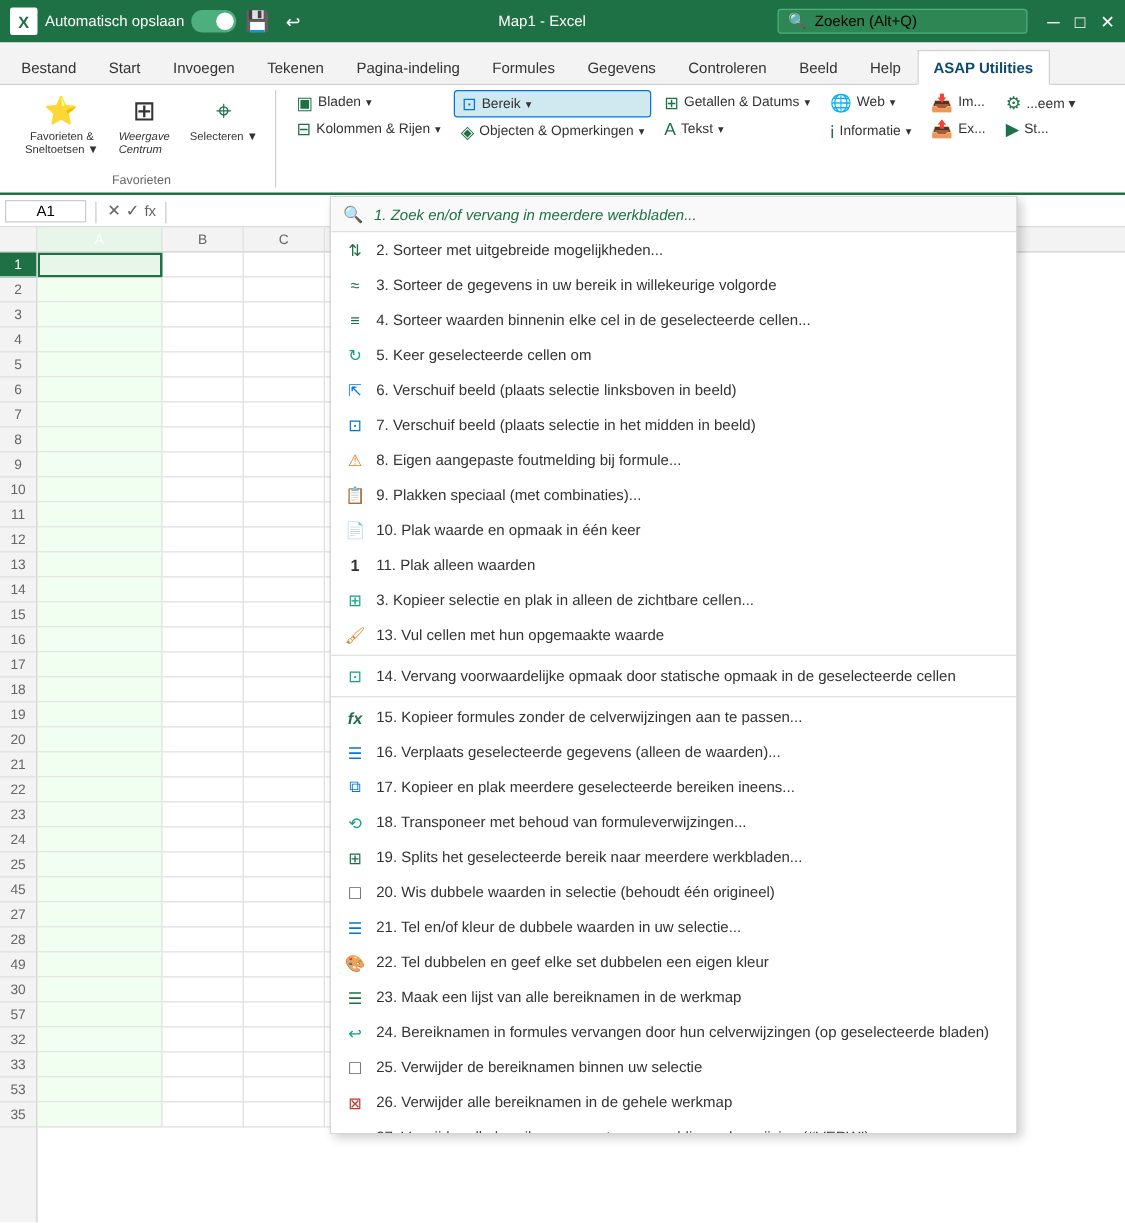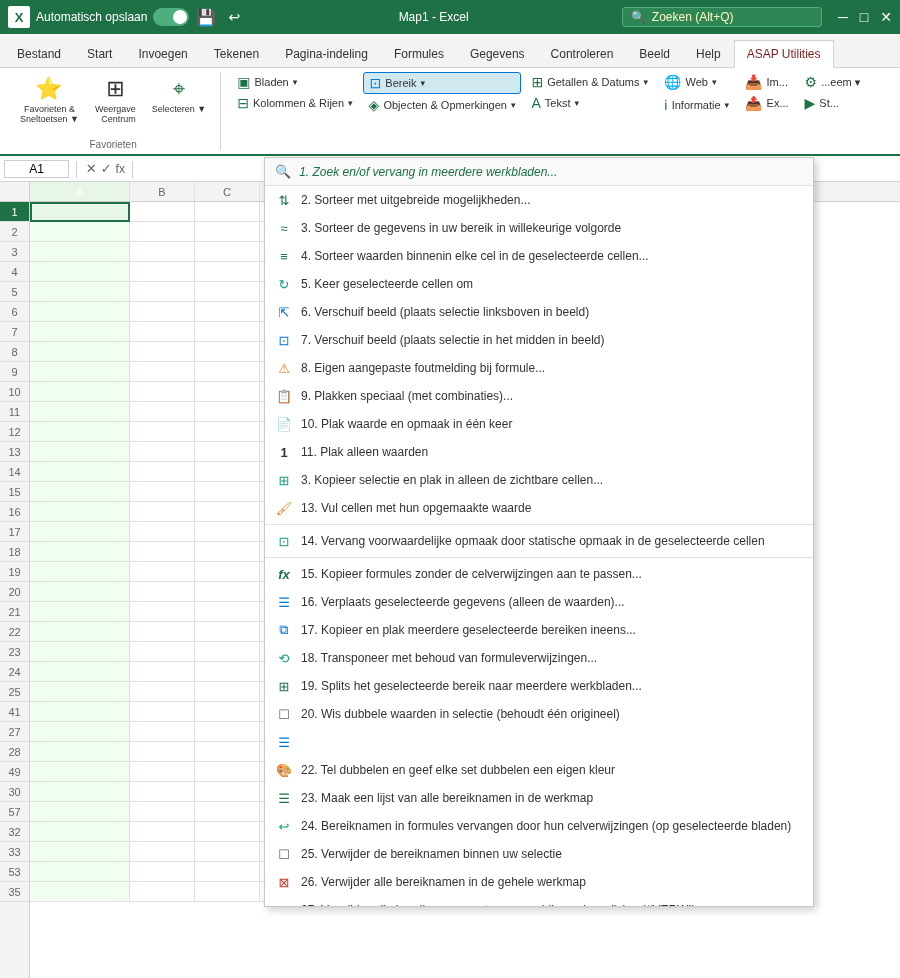--- a/index.html
+++ b/index.html
@@ -43,21 +43,21 @@
     }
     .ribbon-tab.active {
       background: #fff;
       border-color: #d1d1d1;
       border-bottom: 1px solid #fff;
       color: #1e7145;
       font-weight: 600;
       position: relative;
       top: 1px;
     }
-    .ribbon-tab.asap { color: #7f1d1d; font-weight: 400; }
+    .ribbon-tab.asap { color: #0c4a6e; font-weight: 700; }
 
     
     .ribbon-toolbar {
       background: #fff;
       border-bottom: 2px solid #1e7145;
       display: flex;
       align-items: stretch;
       padding: 4px 6px;
       height: 88px;
       gap: 2px;
@@ -198,21 +198,21 @@
     <span style="font-size:12px;color:white;">Automatisch opslaan</span>
     <div class="toggle-switch">
       <div class="toggle-knob"></div>
     </div>
     <span class="title-icon" style="font-size:16px;">💾</span>
     <span class="title-icon">↩</span>
   </div>
   <div class="title-bar-title">Map1 - Excel</div>
   <div class="title-bar-search">
     <span>🔍</span>
-    <span style="color:#fef9c3;">Zoeken (Alt+Q)</span>
+    <span style="color:#000000;">Zoeken (Alt+Q)</span>
   </div>
   <div class="title-bar-icons">
     <span style="margin-left:8px; color:white; font-size:14px; cursor:pointer;">─</span>
     <span style="margin-left:8px; color:white; font-size:14px; cursor:pointer;">□</span>
     <span style="margin-left:8px; color:white; font-size:14px; cursor:pointer;">✕</span>
   </div>
 </div>
 
 <div class="ribbon-tabs">
   <div class="ribbon-tab">Bestand</div>
@@ -231,21 +231,21 @@
 <div class="ribbon-toolbar">
 
   <div class="ribbon-group">
     <div class="ribbon-group-items">
       <div class="ribbon-btn">
         <span style="font-size:22px;color:#e67e22;">⭐</span>
         <span style="font-size:9px;text-align:center;">Favorieten &amp;<br>Sneltoetsen ▼</span>
       </div>
       <div class="ribbon-btn">
         <span style="font-size:22px;color:#333;">⊞</span>
-        <span style="font-size:9px;text-align:right;">Weergave<br>Centrum</span>
+        <span style="font-size:9px;text-align:left;font-style:italic;">Weergave<br>Centrum</span>
       </div>
       <div class="ribbon-btn">
         <span style="font-size:22px;color:#1e7145;">⌖</span>
         <span style="font-size:9px;text-align:right;">Selecteren ▼</span>
       </div>
     </div>
     <div class="ribbon-group-label">Favorieten</div>
   </div>
 
   <div class="ribbon-group">
@@ -356,21 +356,21 @@
     <div class="row-header">16</div>
     <div class="row-header">17</div>
     <div class="row-header">18</div>
     <div class="row-header">19</div>
     <div class="row-header">20</div>
     <div class="row-header">21</div>
     <div class="row-header">22</div>
     <div class="row-header">23</div>
     <div class="row-header">24</div>
     <div class="row-header">25</div>
-    <div class="row-header">41</div>
+    <div class="row-header">45</div>
     <div class="row-header">27</div>
     <div class="row-header">28</div>
     <div class="row-header">49</div>
     <div class="row-header">30</div>
     <div class="row-header">57</div>
     <div class="row-header">32</div>
     <div class="row-header">33</div>
     <div class="row-header">53</div>
     <div class="row-header">35</div>
   </div>
@@ -857,20 +857,21 @@
   <div class="dropdown-item">
     <div class="dropdown-item-icon icon-green">⊞</div>
     <span class="dropdown-item-text">19. Splits het geselecteerde bereik naar meerdere werkbladen...</span>
   </div>
   <div class="dropdown-item">
     <div class="dropdown-item-icon icon-gray">☐</div>
     <span class="dropdown-item-text">20. Wis dubbele waarden in selectie (behoudt één origineel)</span>
   </div>
   <div class="dropdown-item">
     <div class="dropdown-item-icon icon-blue">☰</div>
+    <span class="dropdown-item-text">21. Tel en/of kleur de dubbele waarden in uw selectie...</span>
   </div>
   <div class="dropdown-item">
     <div class="dropdown-item-icon icon-teal">🎨</div>
     <span class="dropdown-item-text">22. Tel dubbelen en geef elke set dubbelen een eigen kleur</span>
   </div>
   <div class="dropdown-item">
     <div class="dropdown-item-icon icon-green">☰</div>
     <span class="dropdown-item-text">23. Maak een lijst van alle bereiknamen in de werkmap</span>
   </div>
   <div class="dropdown-item">

